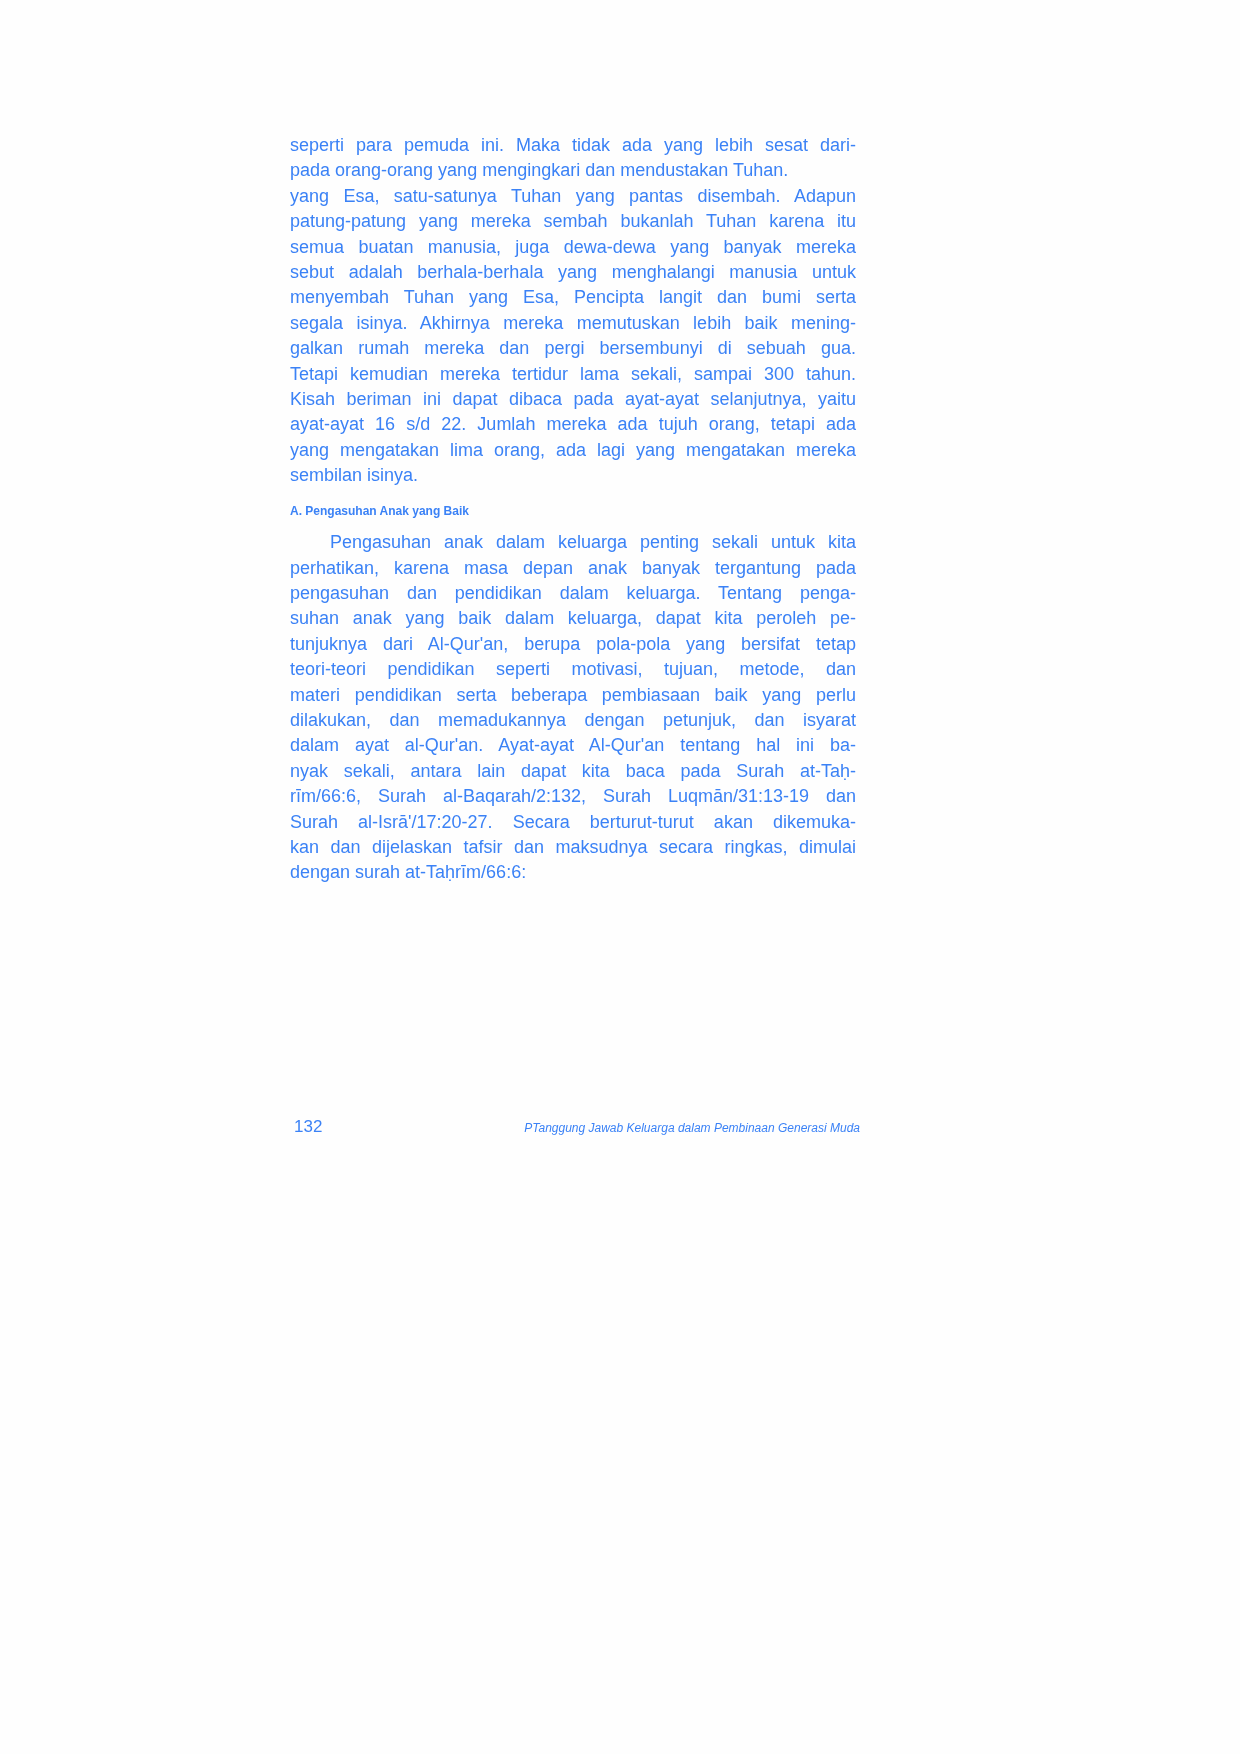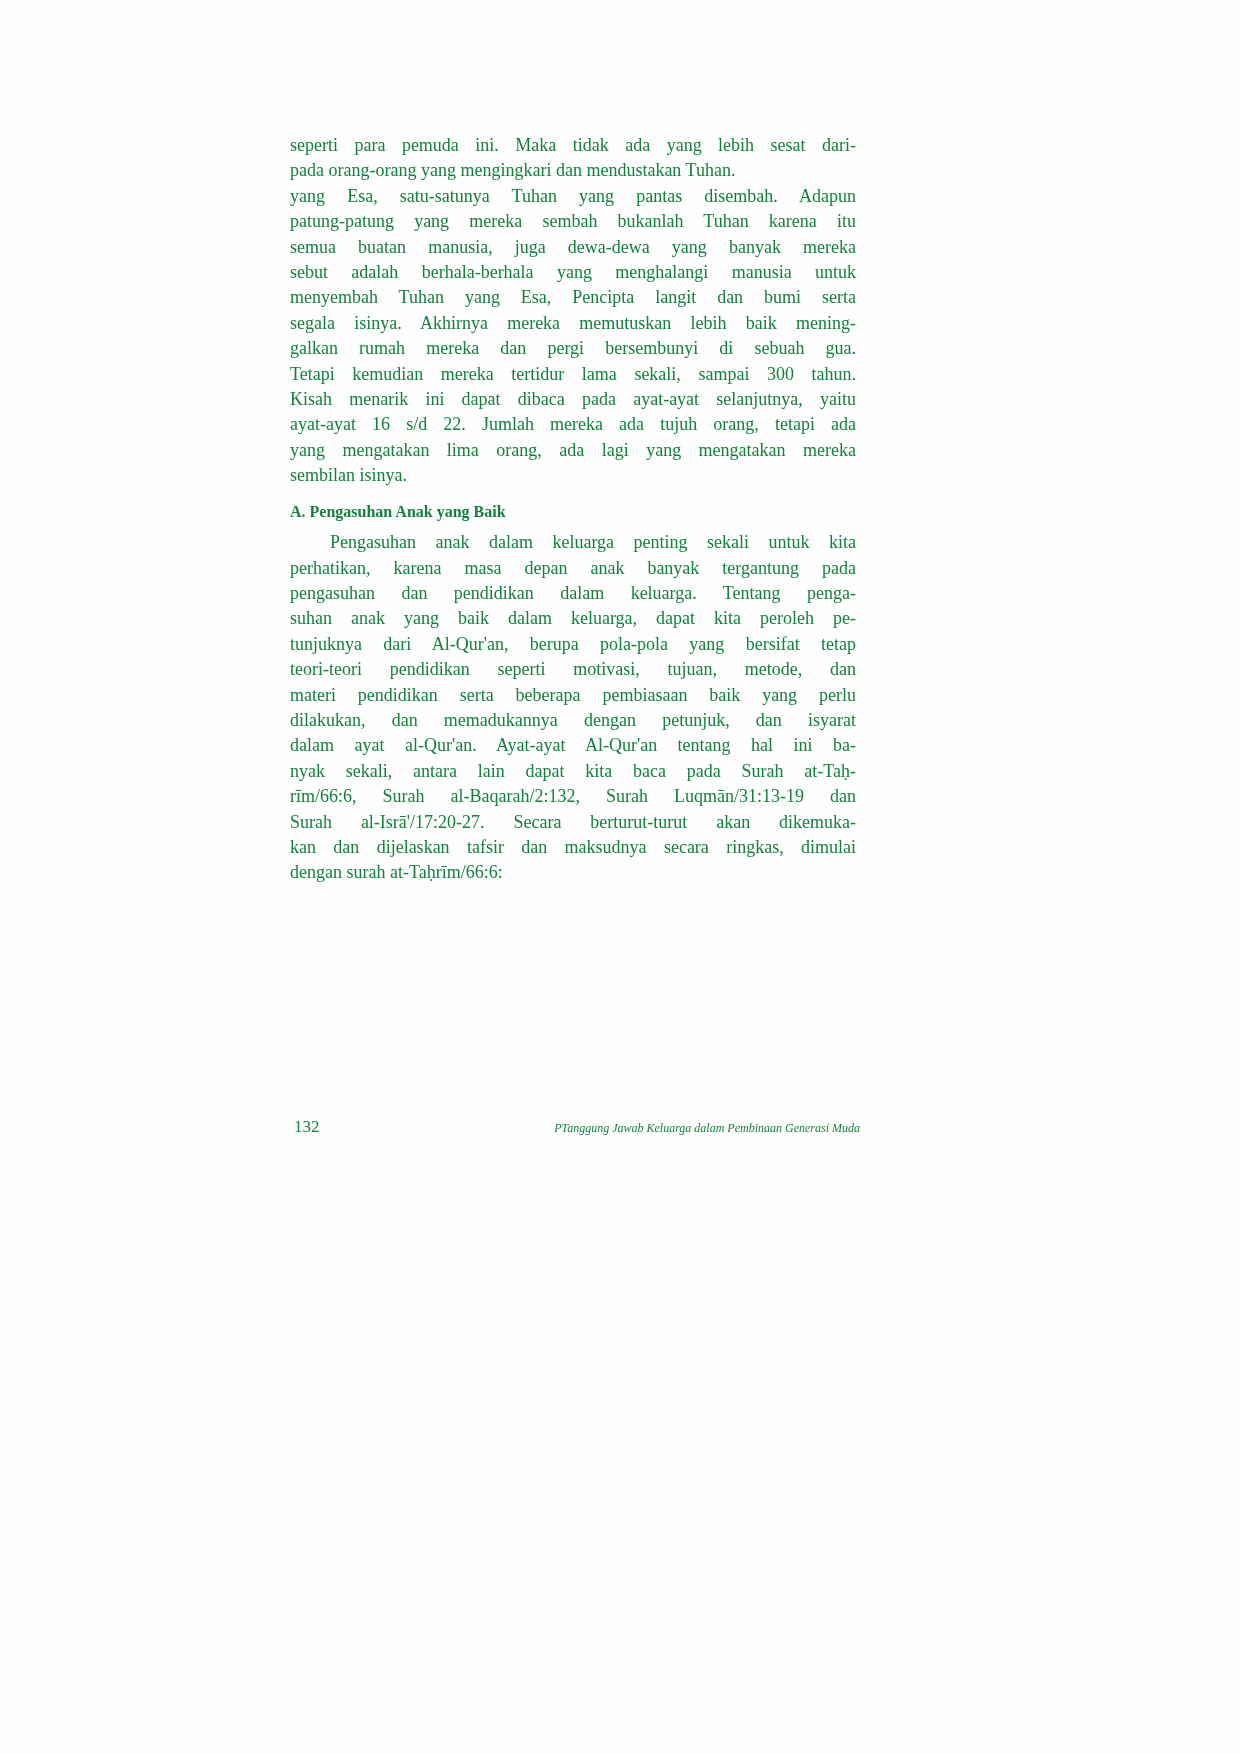--- a/index.html
+++ b/index.html
@@ -5,22 +5,22 @@
   html, body {
     margin: 0;
     padding: 0;
     background: #ffffff;
   }
   .page {
     position: relative;
     width: 1240px;
     height: 1754px;
     background: #fefefe;
-    font-family: Liberation Serif, serif;
-    color: #15803d;
+    font-family: Liberation Sans, sans-serif;
+    color: #3b82f6;
     overflow: hidden;
   }
   .text-block {
     position: absolute;
     left: 290px;
     top: 133px;
     width: 566px;
   }
   .paragraph {
     margin: 0;
@@ -32,21 +32,21 @@
     text-align-last: justify;
     white-space: normal;
   }
   .line.last {
     text-align-last: left;
   }
   .line.indent {
     padding-left: 40px;
   }
   .heading {
-    font-size: 16px;
+    font-size: 12px;
     line-height: 25.4px;
     font-weight: bold;
     margin-top: 10px;
     margin-bottom: 6px;
     text-align: left;
   }
   .footer {
     position: absolute;
     left: 294px;
     top: 1116px;
@@ -78,21 +78,21 @@
       </div>
       <div class="paragraph">
         <div class="line">yang Esa, satu-satunya Tuhan yang pantas disembah. Adapun</div>
         <div class="line">patung-patung yang mereka sembah bukanlah Tuhan karena itu</div>
         <div class="line">semua buatan manusia, juga dewa-dewa yang banyak mereka</div>
         <div class="line">sebut adalah berhala-berhala yang menghalangi manusia untuk</div>
         <div class="line">menyembah Tuhan yang Esa, Pencipta langit dan bumi serta</div>
         <div class="line">segala isinya. Akhirnya mereka memutuskan lebih baik mening-</div>
         <div class="line">galkan rumah mereka dan pergi bersembunyi di sebuah gua.</div>
         <div class="line">Tetapi kemudian mereka tertidur lama sekali, sampai 300 tahun.</div>
-        <div class="line">Kisah menarik ini dapat dibaca pada ayat-ayat selanjutnya, yaitu</div>
+        <div class="line">Kisah beriman ini dapat dibaca pada ayat-ayat selanjutnya, yaitu</div>
         <div class="line">ayat-ayat 16 s/d 22. Jumlah mereka ada tujuh orang, tetapi ada</div>
         <div class="line">yang mengatakan lima orang, ada lagi yang mengatakan mereka</div>
         <div class="line last">sembilan isinya.</div>
       </div>
       <div class="heading">A. Pengasuhan Anak yang Baik</div>
       <div class="paragraph">
         <div class="line indent">Pengasuhan anak dalam keluarga penting sekali untuk kita</div>
         <div class="line">perhatikan, karena masa depan anak banyak tergantung pada</div>
         <div class="line">pengasuhan dan pendidikan dalam keluarga. Tentang penga-</div>
         <div class="line">suhan anak yang baik dalam keluarga,  dapat kita peroleh pe-</div>

